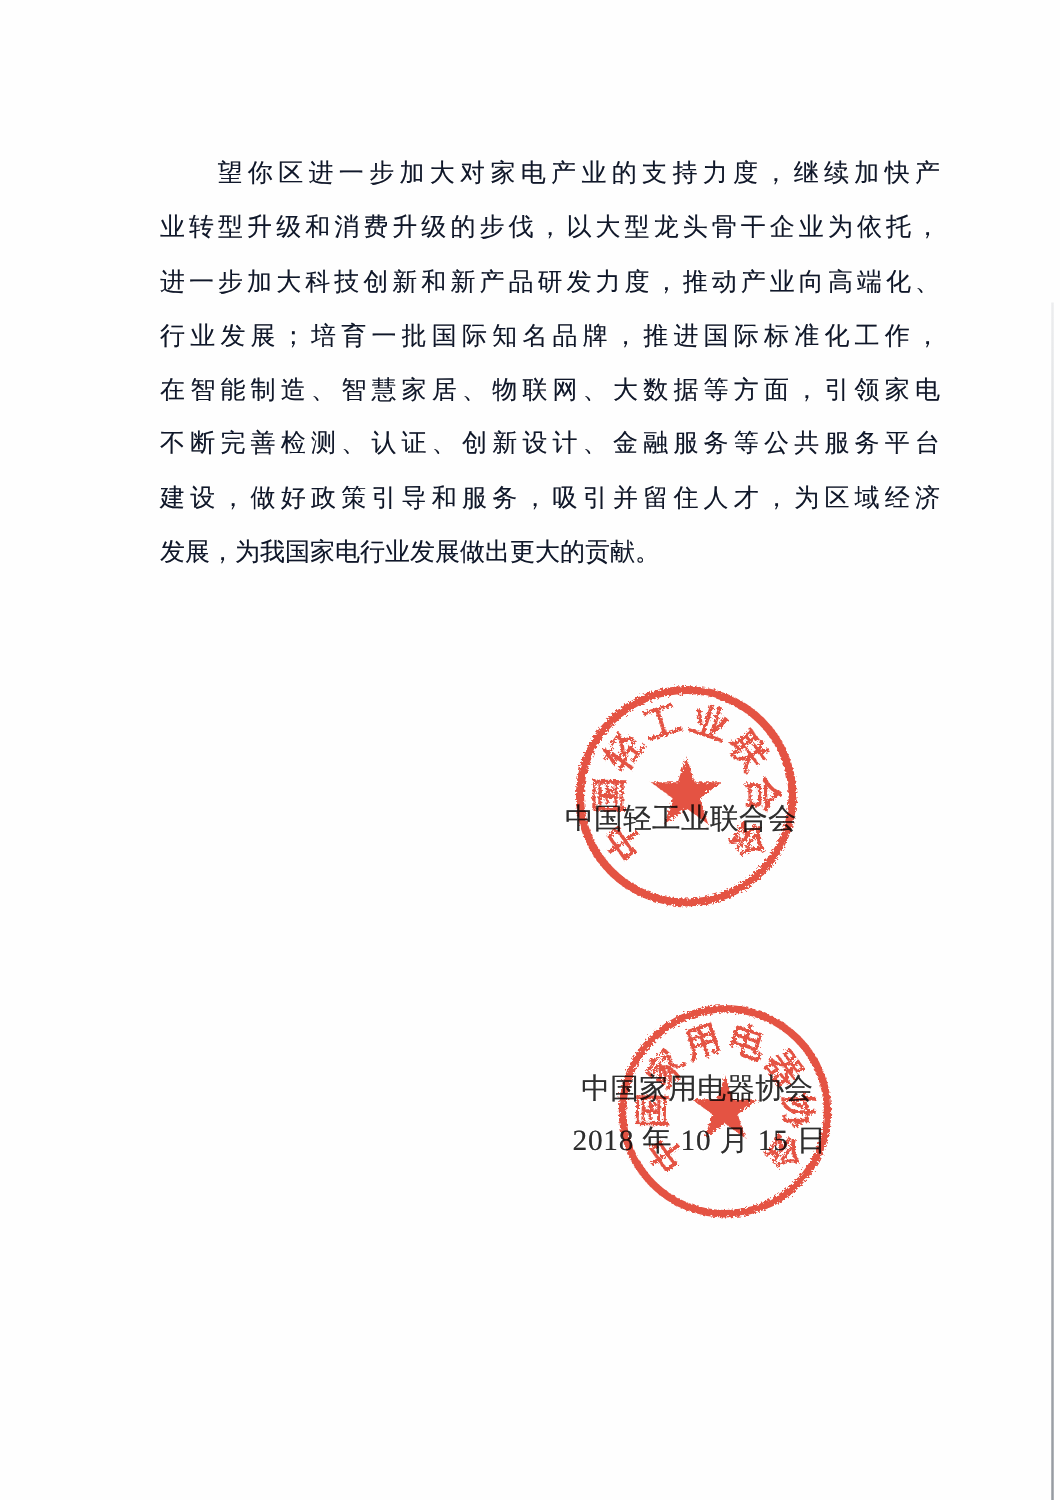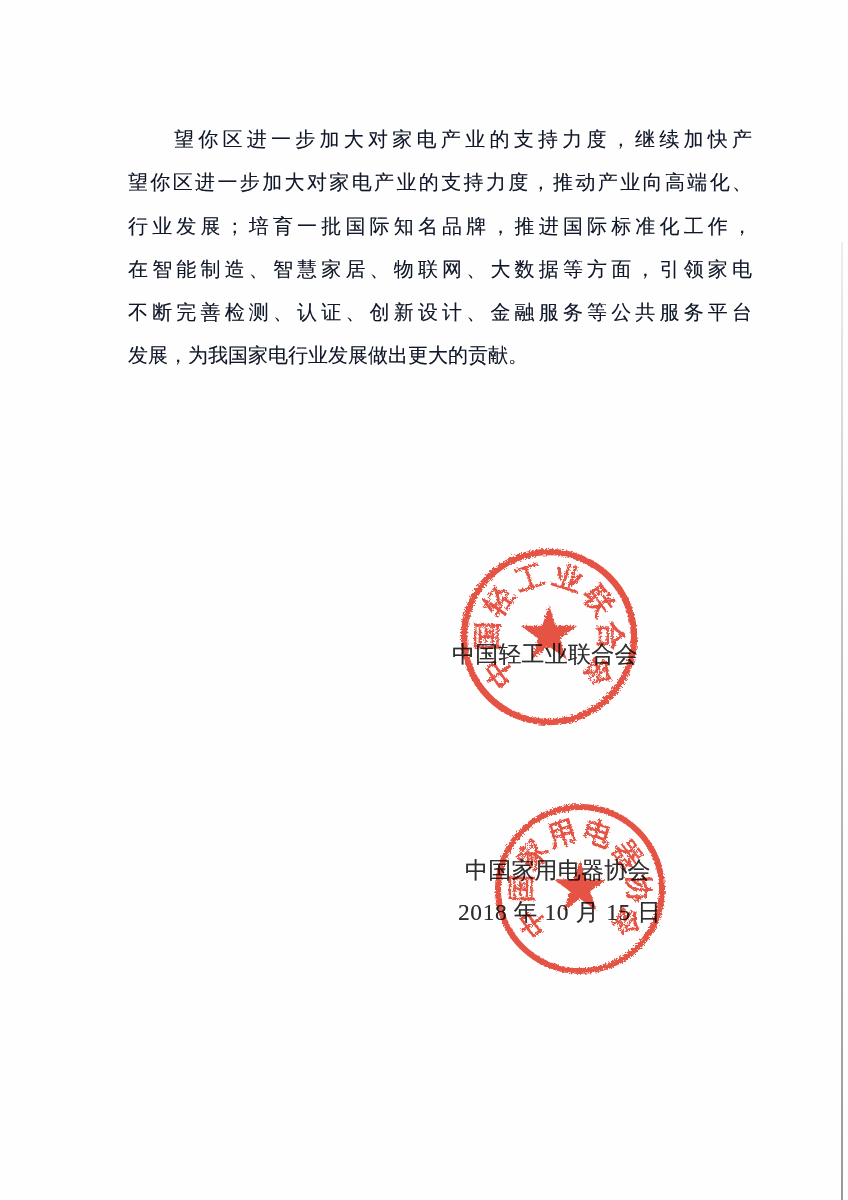--- a/index.html
+++ b/index.html
@@ -74,24 +74,26 @@
     font-weight: bold;
   }
 </style>
 </head>
 <body>
 
 <div class="page">
 
   <div class="body-text">
     <div class="bline indent">望你区进一步加大对家电产业的支持力度，继续加快产</div>
-    <div class="bline">望你区进一步加大对家电产业的支持力度，推动产业向高端化、</div>
+    <div class="bline">业转型升级和消费升级的步伐，以大型龙头骨干企业为依托，</div>
+    <div class="bline">进一步加大科技创新和新产品研发力度，推动产业向高端化、</div>
     <div class="bline">行业发展；培育一批国际知名品牌，推进国际标准化工作，</div>
     <div class="bline">在智能制造、智慧家居、物联网、大数据等方面，引领家电</div>
     <div class="bline">不断完善检测、认证、创新设计、金融服务等公共服务平台</div>
+    <div class="bline">建设，做好政策引导和服务，吸引并留住人才，为区域经济</div>
     <div class="bline lastline">发展，为我国家电行业发展做出更大的贡献。</div>
   </div>
 
   <div class="orgline org1">中国轻工业联合会</div>
   <div class="orgline org2">中国家用电器协会</div>
   <div class="orgline dateline">2018 年 10 月 15 日</div>
 
   <svg class="seal seal1" width="184" height="184" viewBox="0 0 184 184">
     <defs>
       <filter id="rough1" x="-15%" y="-15%" width="130%" height="130%">

